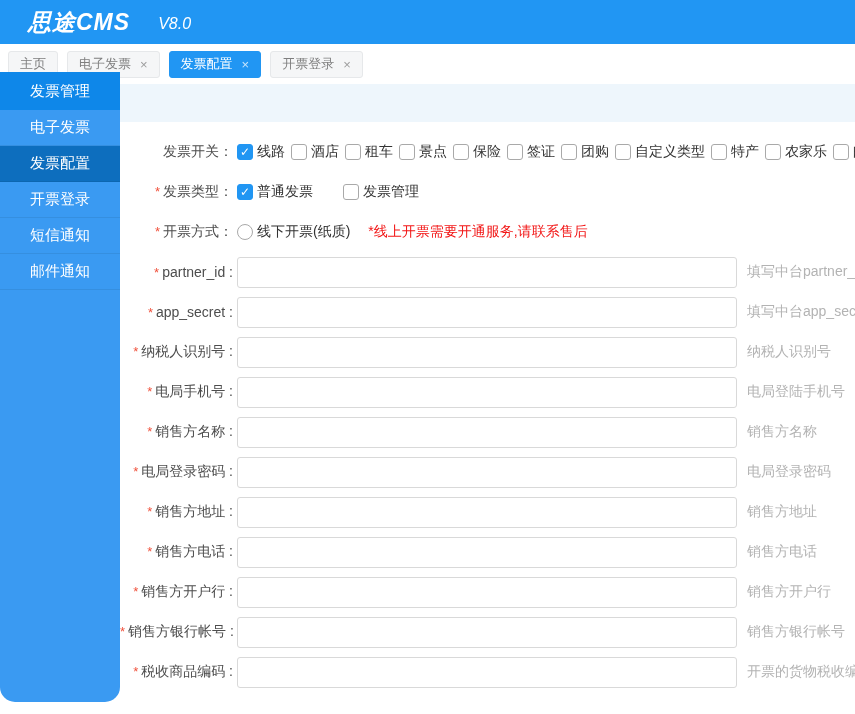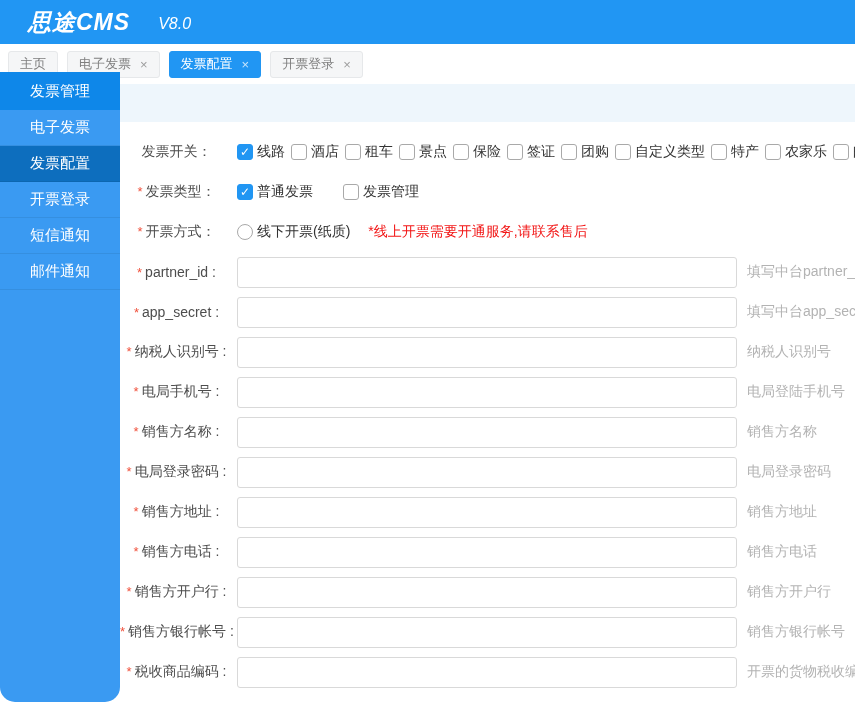--- a/index.html
+++ b/index.html
@@ -33,21 +33,21 @@
     display:flex;align-items:center;justify-content:center;cursor:pointer;}
   .side-item{height:36px;color:#fff;font-size:15px;display:flex;align-items:center;justify-content:center;
     cursor:pointer;border-bottom:1px solid rgba(0,0,0,0.07);}
   .side-item.active{background:var(--sidebar-active);}
 
   
   .content{position:absolute;left:120px;top:84px;width:735px;height:630px;background:#fff;overflow:hidden;}
   .band{height:38px;background:var(--band);}
   .form{padding-top:10px;}
   .row{height:40px;display:flex;align-items:center;white-space:nowrap;}
-  .row-label{width:113px;flex:0 0 113px;text-align:center;font-size:14px;color:var(--label-text);}
+  .row-label{width:113px;flex:0 0 113px;text-align:right;font-size:14px;color:var(--label-text);}
   .req{color:var(--required);margin-right:3px;font-size:13px;}
   .opts{display:flex;align-items:center;margin-left:4px;overflow:hidden;}
   .opts.tight{gap:6px;}
   .opts.wide{gap:30px;}
   .opt{display:inline-flex;align-items:center;gap:4px;font-size:14px;color:#333;cursor:pointer;flex:0 0 auto;}
   .cb{width:16px;height:16px;border:1px solid #a9a9a9;border-radius:3px;background:#fff;flex:0 0 auto;
     display:inline-flex;align-items:center;justify-content:center;font-size:12px;line-height:1;color:#fff;}
   .cb.checked{background:var(--accent);border-color:var(--accent);font-weight:bold;}
   .radio{width:16px;height:16px;border:1px solid #a9a9a9;border-radius:50%;background:#fff;flex:0 0 auto;
     display:inline-flex;align-items:center;justify-content:center;}

